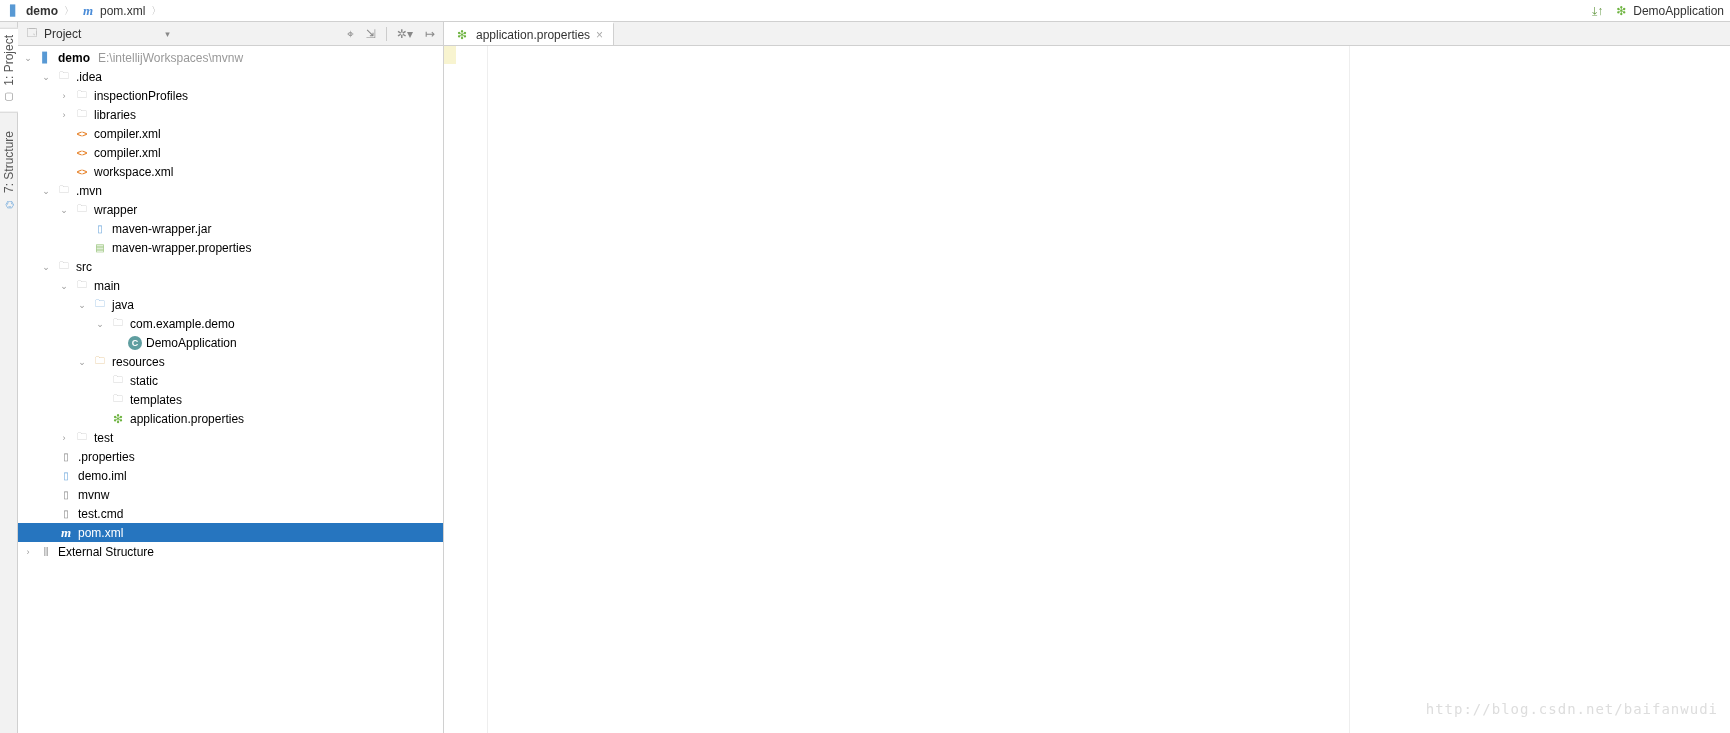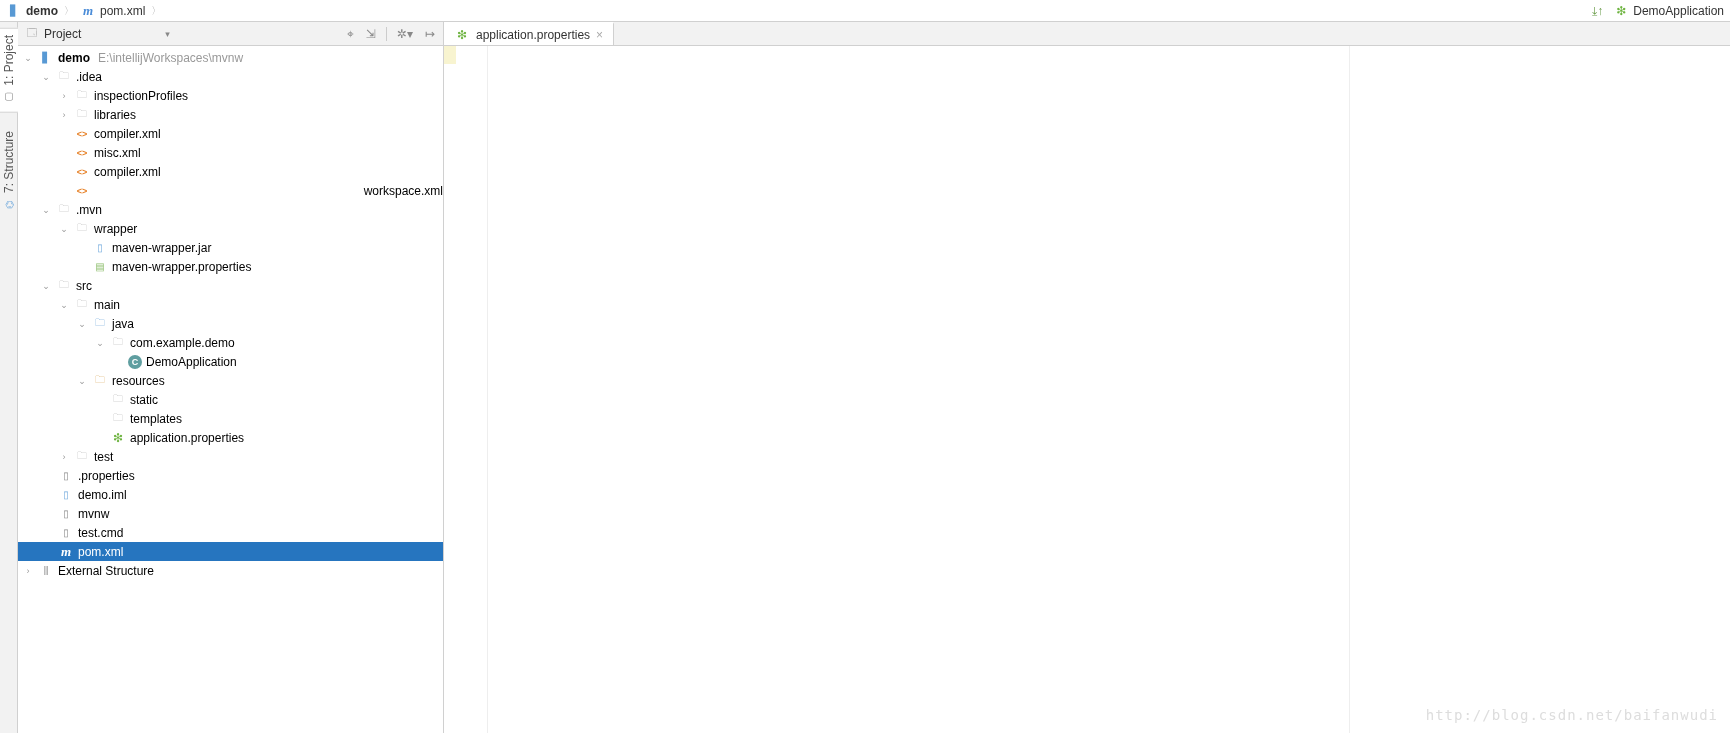--- a/index.html
+++ b/index.html
@@ -50,21 +50,21 @@
 .editor-area { flex: 1; display: flex; flex-direction: column; position: relative; }
 .editor-tabs { height: 24px; background: #f2f2f2; border-bottom: 1px solid #d0d0d0; display: flex; align-items: stretch; }
 .editor-tab { display: flex; align-items: center; gap: 6px; padding: 0 10px; background: #fff; border-right: 1px solid #d0d0d0; border-top: 2px solid transparent; color: #333; position: relative; }
 .editor-tab .close { color: #aaa; font-size: 12px; cursor: pointer; }
 .editor-body { flex: 1; display: flex; background: #fff; }
 .gutter { width: 44px; background: #fff; border-right: 1px solid #eee; position:relative; }
 .gutter .hl { position:absolute; left:0; top:0; width:12px; height:18px; background:#f8f4d0; }
 .editor-content { flex:1; position:relative; }
 .right-margin { position:absolute; top:0; bottom:0; right:380px; width:1px; background:#eee; }
 
-.watermark { position: absolute; right: 12px; bottom: 10px; color: #ddd; font-family: Consolas, monospace; font-size: 14px; letter-spacing: 1px; }
+.watermark { position: absolute; right: 12px; bottom: 16px; color: #ddd; font-family: Consolas, monospace; font-size: 14px; letter-spacing: 1px; }
 
 .toolbtn { color:#888; cursor:pointer; font-size:12px; padding:0 2px; }
 .vsep { width:1px; height:14px; background:#ccc; }
 </style>
 </head>
 <body>
 
 <div class="topbar">
   <div class="breadcrumb">
     <span class="item bold">
@@ -139,27 +139,23 @@
         <span class="arrow">›</span>
         <span class="icn icn-folder">🗀</span>
         <span class="label">libraries</span>
       </div>
       <div class="tree-row" style="padding-left:56px;">
         <span class="icn icn-xml"></span>
         <span class="label">compiler.xml</span>
       </div>
       <div class="tree-row" style="padding-left:56px;">
         <span class="icn icn-xml"></span>
-        <span class="label">misc.xml</span>
+        <span class="label">compiler.xml</span>
       </div>
       <div class="tree-row" style="padding-left:56px;">
-        <span class="icn icn-xml"></span>
-        <span class="label">compiler.xml</span>
-      </div>
-      <div class="tree-row" style="padding-left:56px;justify-content:space-between;">
         <span class="icn icn-xml"></span>
         <span class="label">workspace.xml</span>
       </div>
 
       <div class="tree-row" style="padding-left:22px;">
         <span class="arrow">⌄</span>
         <span class="icn icn-folder">🗀</span>
         <span class="label">.mvn</span>
       </div>
       <div class="tree-row" style="padding-left:40px;">

